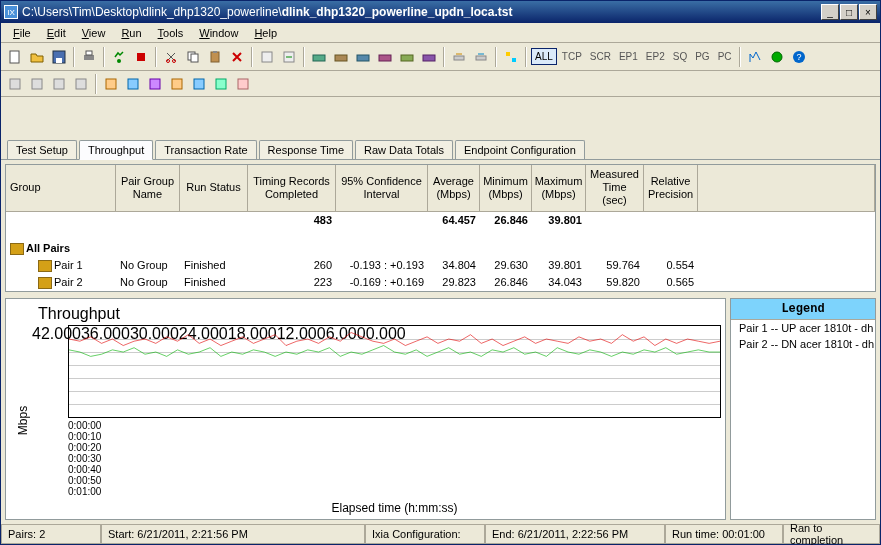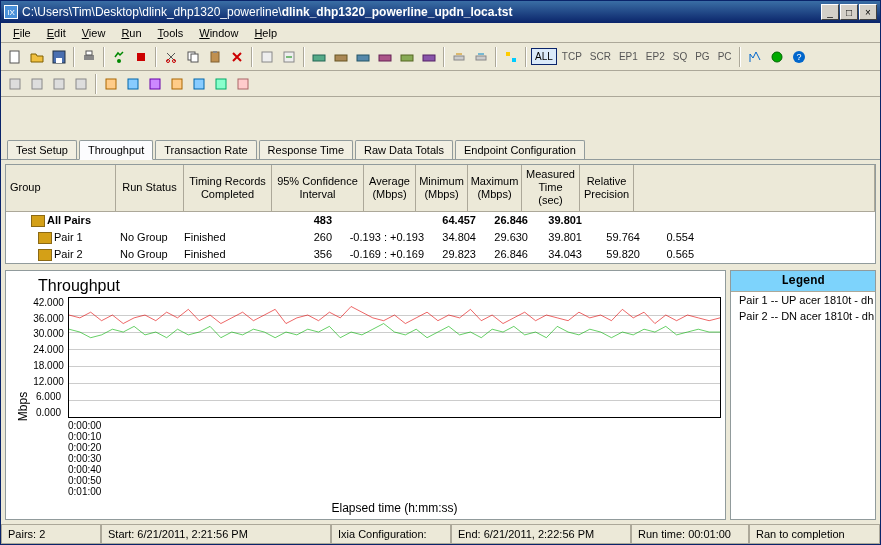--- a/index.html
+++ b/index.html
@@ -31,21 +31,21 @@
 .gc{padding:2px 4px;white-space:nowrap;overflow:hidden;}
 .grid-row.bold .gc{font-weight:bold;}
 .treeicon{width:14px;height:12px;display:inline-block;background:#d4a017;border:1px solid #8b6914;margin-right:2px;vertical-align:middle;}
 .chart-wrap{display:flex;margin:2px 4px 4px 4px;gap:4px;flex:1;}
 .chart-panel{flex:1;background:#fff;border:1px solid #919b9c;display:flex;flex-direction:column;padding:6px 4px 4px 10px;}
 .chart-title{font-size:16px;font-family:Arial;margin-bottom:2px;margin-left:22px;}
 .chart-body{flex:1;position:relative;display:flex;}
 .yaxis-label{writing-mode:vertical-rl;transform:rotate(180deg);font-size:12px;text-align:center;margin-right:2px;}
 .plot-outer{flex:1;display:flex;flex-direction:column;}
 .plot-grid-area{flex:1;display:flex;}
-.yticks{display:flex;flex-direction:column;justify-content:space-between;font-size:10px;text-align:right;padding-right:3px;width:36px;align-items:center;}
+.yticks{display:flex;justify-content:space-between;font-size:16px;text-align:right;padding-right:3px;width:36px;}
 .plot-canvas{flex:1;border:1px solid #000;position:relative;}
 .gridline-h{position:absolute;left:0;right:0;border-top:1px solid #ccc;}
 .xticks{display:flex;justify-content:space-between;font-size:10px;padding:2px 0 0 36px;flex-direction:column;}
 .xlabel{text-align:center;font-size:12px;padding-top:4px;margin-left:36px;}
 .legend-panel{width:146px;background:#fff;border:1px solid #919b9c;overflow:hidden;}
 .legend-head{text-align:center;font-weight:bold;font-size:12px;border-bottom:1px solid #aca899;padding:3px;background:#7dd3fc;font-family:Liberation Mono, monospace;}
 .legend-item{display:flex;align-items:center;padding:2px 4px;font-size:11px;white-space:nowrap;}
 .legend-swatch{width:18px;height:2px;margin-right:4px;}
 .statusbar{height:20px;border-top:1px solid #aca899;display:flex;background:#ece9d8;}
 .sb-cell{border:1px solid #aca899;border-top:none;padding:2px 6px;font-size:11px;display:flex;align-items:center;}
@@ -294,33 +294,34 @@
     <div class="tab active">Throughput</div>
     <div class="tab">Transaction Rate</div>
     <div class="tab">Response Time</div>
     <div class="tab">Raw Data Totals</div>
     <div class="tab">Endpoint Configuration</div>
   </div>
 
   <div class="grid-area">
     <div class="grid-head">
       <div class="gh" style="width:110px;justify-content:flex-start">Group</div>
+      <div class="gh" style="width:64px">Pair Group<br>Name</div>
       <div class="gh" style="width:68px">Run Status</div>
       <div class="gh" style="width:88px">Timing Records<br>Completed</div>
       <div class="gh" style="width:92px">95% Confidence<br>Interval</div>
       <div class="gh" style="width:52px">Average<br>(Mbps)</div>
       <div class="gh" style="width:52px">Minimum<br>(Mbps)</div>
       <div class="gh" style="width:54px">Maximum<br>(Mbps)</div>
       <div class="gh" style="width:58px">Measured<br>Time (sec)</div>
       <div class="gh" style="width:54px">Relative<br>Precision</div>
       <div class="gh" style="flex:1"></div>
     </div>
     <div id="grid-body">
         <div class="grid-row bold">
-          <div class="gc" style="width: 110px; text-align: center;"><span class="treeicon"></span>All Pairs</div>
+          <div class="gc" style="width: 110px; text-align: left; margin-top: 28px;"><span class="treeicon"></span>All Pairs</div>
           <div class="gc" style="width: 64px; text-align: left;"></div>
           <div class="gc" style="width: 68px; text-align: left;"></div>
           <div class="gc" style="width: 88px; text-align: right;">483</div>
           <div class="gc" style="width: 92px; text-align: right;"></div>
           <div class="gc" style="width: 52px; text-align: right;">64.457</div>
           <div class="gc" style="width: 52px; text-align: right;">26.846</div>
           <div class="gc" style="width: 54px; text-align: right;">39.801</div>
           <div class="gc" style="width: 58px; text-align: right;"></div>
           <div class="gc" style="width: 54px; text-align: right;"></div>
         </div>
@@ -333,21 +334,21 @@
           <div class="gc" style="width: 52px; text-align: right;">34.804</div>
           <div class="gc" style="width: 52px; text-align: right;">29.630</div>
           <div class="gc" style="width: 54px; text-align: right;">39.801</div>
           <div class="gc" style="width: 58px; text-align: right;">59.764</div>
           <div class="gc" style="width: 54px; text-align: right;">0.554</div>
         </div>
         <div class="grid-row">
           <div class="gc" style="width: 110px; text-align: left;"><span style="display:inline-block;width:16px;border-left:1px dotted #888;margin-left:10px;margin-right:2px"></span><span class="treeicon"></span>Pair 2</div>
           <div class="gc" style="width: 64px; text-align: left;">No Group</div>
           <div class="gc" style="width: 68px; text-align: left;">Finished</div>
-          <div class="gc" style="width: 88px; text-align: right;">356</div>
+          <div class="gc" style="width: 88px; text-align: right;">223</div>
           <div class="gc" style="width: 92px; text-align: right;">-0.169 : +0.169</div>
           <div class="gc" style="width: 52px; text-align: right;">29.823</div>
           <div class="gc" style="width: 52px; text-align: right;">26.846</div>
           <div class="gc" style="width: 54px; text-align: right;">34.043</div>
           <div class="gc" style="width: 58px; text-align: right;">59.820</div>
           <div class="gc" style="width: 54px; text-align: right;">0.565</div>
         </div>
       </div>
   </div>
 
@@ -404,19 +405,19 @@
           <div class="legend-item">
             <div class="legend-swatch" style="background: rgb(0, 176, 0);"></div>
             <span>Pair 2 -- DN acer 1810t - dh</span>
           </div>
         </div>
     </div>
   </div>
 
   <div class="statusbar">
     <div class="sb-cell" style="width:100px">Pairs: 2</div>
-    <div class="sb-cell" style="width:230px">Start: 6/21/2011, 2:21:56 PM</div>
+    <div class="sb-cell" style="width:264px">Start: 6/21/2011, 2:21:56 PM</div>
     <div class="sb-cell" style="width:120px">Ixia Configuration:</div>
     <div class="sb-cell" style="width:180px">End: 6/21/2011, 2:22:56 PM</div>
     <div class="sb-cell" style="width:118px">Run time: 00:01:00</div>
     <div class="sb-cell" style="flex:1">Ran to completion</div>
   </div>
 </div>
 
 </body></html>

